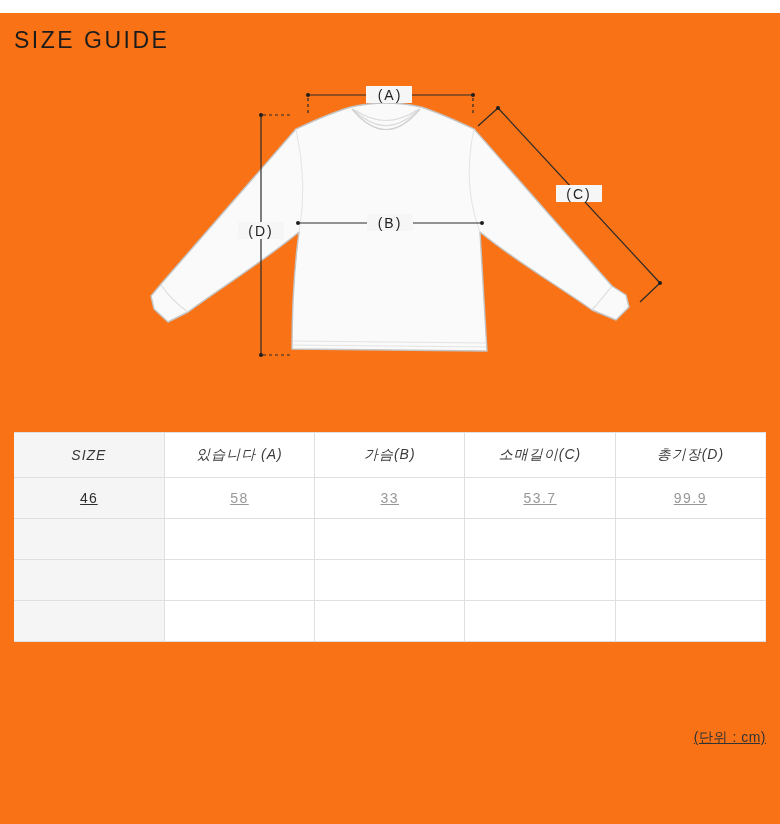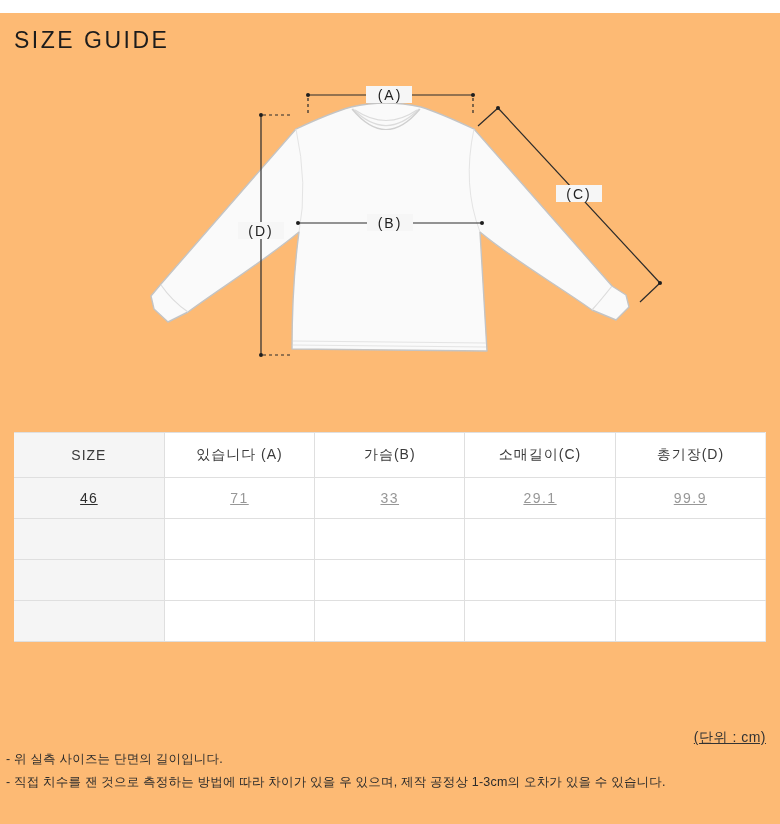--- a/index.html
+++ b/index.html
@@ -1,21 +1,21 @@
 <!DOCTYPE html>
 <html><head>
 <meta charset="utf-8">
 <style>
   * { margin: 0; padding: 0; box-sizing: border-box; }
   html, body { background: #ffffff; }
   .page {
     position: relative;
     width: 780px;
     height: 824px;
-    background: #fdba74;
+    background: #f97316;
     font-family: "Liberation Sans", sans-serif;
     overflow: hidden;
   }
   .top-strip {
     position: absolute; top: 0; left: 0;
     width: 100%; height: 13px;
     background: #ffffff;
   }
   .page-title {
     position: absolute; left: 14px; top: 27px;
@@ -39,21 +39,21 @@
     border-top: 1px solid #dfdfdf;
     border-left: 1px solid #dfdfdf;
     text-align: center;
     vertical-align: middle;
     font-weight: normal;
     background: #ffffff;
     font-size: 14px;
   }
   .size-table th:first-child, .size-table td:first-child { border-left: none; }
   .size-table tr:first-child th { border-top: none; }
-  .size-table th { height: 45px; color: #3a3a3a; letter-spacing: 1px; }
+  .size-table th { height: 45px; color: #3a3a3a; letter-spacing: 1px; font-style: italic; }
   .size-table td { height: 41px; color: #979797; letter-spacing: 1.5px; text-decoration: underline; }
   .size-table .col-size { background: #f5f5f5; }
   .size-table td.col-size { color: #2e2e2e; letter-spacing: 1px; }
   .unit-note {
     position: absolute; right: 14px; top: 729px;
     font-size: 14px; color: #333333; letter-spacing: 0.5px; text-decoration: underline;
   }
   .footnotes {
     position: absolute; left: 6px; top: 748px;
     font-size: 12.5px; color: #2b2b2b; line-height: 23px;
@@ -152,23 +152,23 @@
         <th class="col-size">SIZE</th>
         <th>있습니다 (A)</th>
         <th>가슴(B)</th>
         <th>소매길이(C)</th>
         <th>총기장(D)</th>
       </tr>
     </thead>
     <tbody>
       <tr>
         <td class="col-size">46</td>
-        <td>71</td>
+        <td>58</td>
         <td>33</td>
-        <td>29.1</td>
+        <td>53.7</td>
         <td>99.9</td>
       </tr>
       <tr>
         <td class="col-size"></td>
         <td></td>
         <td></td>
         <td></td>
         <td></td>
       </tr>
       <tr>
@@ -183,17 +183,13 @@
         <td></td>
         <td></td>
         <td></td>
         <td></td>
       </tr>
     </tbody>
   </table>
 
   <div class="unit-note">(단위 : cm)</div>
 
-  <div class="footnotes">
-    <div>- 위 실측 사이즈는 단면의 길이입니다.</div>
-    <div>- 직접 치수를 잰 것으로 측정하는 방법에 따라 차이가 있을 우 있으며, 제작 공정상 1-3cm의 오차가 있을 수 있습니다.</div>
-  </div>
 </div>
 
 </body></html>

